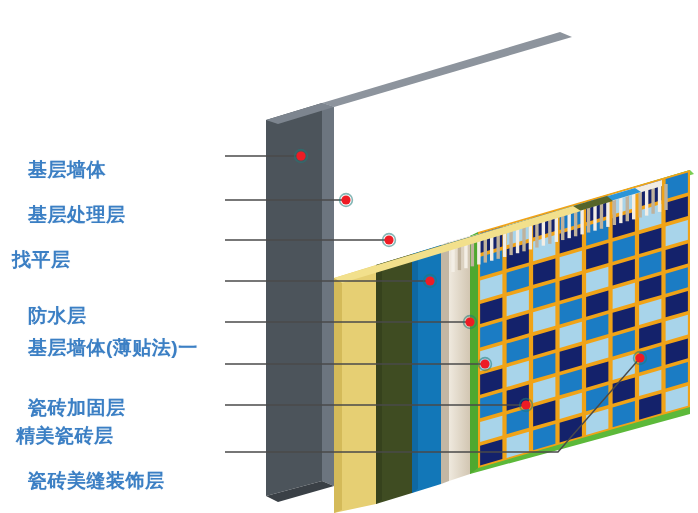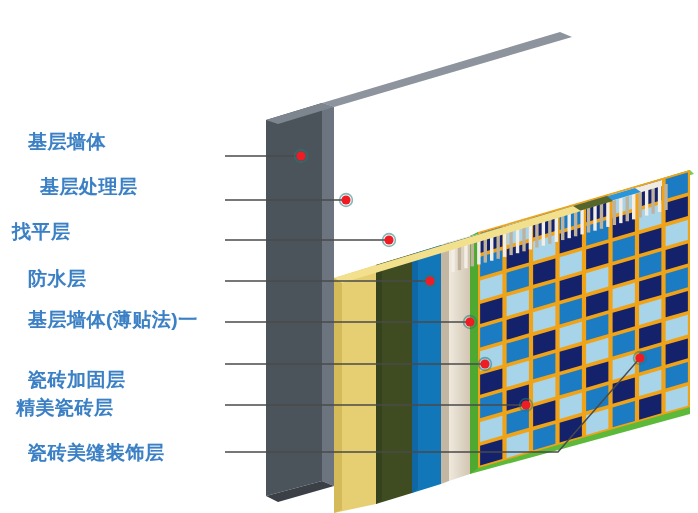--- a/index.html
+++ b/index.html
@@ -15,20 +15,21 @@
   .lbl{
     position:absolute;
     color:#3b7fc4;
     font-size:19px;
     font-weight:700;
     line-height:1;
     white-space:nowrap;
     letter-spacing:0.5px;
     font-family:"Liberation Sans","DejaVu Sans",sans-serif;
     text-shadow:0 0 1px rgba(59,127,196,.25);
+    margin-top:28px;
   }
 </style>
 </head>
 <body>
 
 <div id="stage">
   <svg viewBox="0 0 698 513" xmlns="http://www.w3.org/2000/svg">
     <defs>
       <clipPath id="clipTiles">
         <polygon points="478,232 690,170 690,407 478,468"></polygon>
@@ -240,20 +241,20 @@
         <circle cx="526" cy="405" r="6.4" fill="none" stroke="#1f7a78" stroke-width="1.6" opacity="0.55"></circle>
         <circle cx="526" cy="405" r="4.6" fill="#ee1c25"></circle>
         <circle cx="640" cy="358" r="6.4" fill="none" stroke="#1f7a78" stroke-width="1.6" opacity="0.55"></circle>
         <circle cx="640" cy="358" r="4.6" fill="#ee1c25"></circle>
       </g>
   </svg>
 </div>
 
 <div id="labels">
     <div class="lbl" style="left: 28px; top: 132px;">基层墙体</div>
-    <div class="lbl" style="left: 40px; top: 177px;">基层处理层</div>
+    <div class="lbl" style="left: 28px; top: 177px;">基层处理层</div>
     <div class="lbl" style="left: 12px; top: 222px;">找平层</div>
-    <div class="lbl" style="left: 28px; top: 271px; font-family: Liberation Mono, monospace;">防水层</div>
+    <div class="lbl" style="left: 28px; top: 278px;">防水层</div>
     <div class="lbl" style="left: 28px; top: 310px;">基层墙体(薄贴法)一</div>
     <div class="lbl" style="left: 28px; top: 370px;">瓷砖加固层</div>
     <div class="lbl" style="left: 16px; top: 398px;">精美瓷砖层</div>
     <div class="lbl" style="left: 28px; top: 443px; text-align: right;">瓷砖美缝装饰层</div>
   </div>
 
 </body></html>

